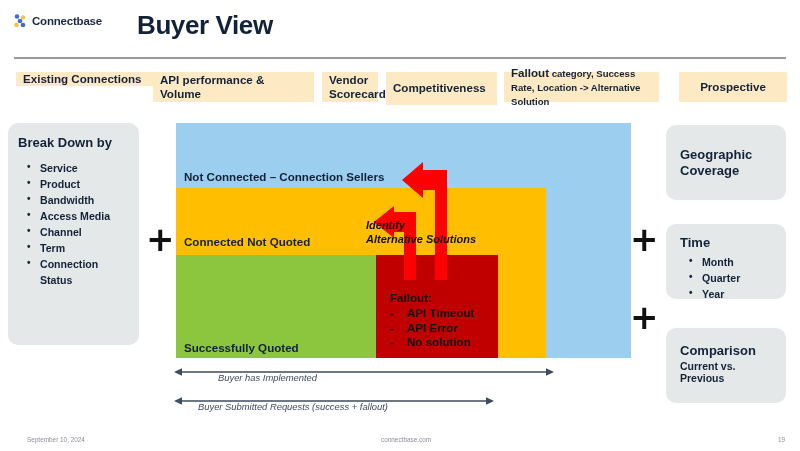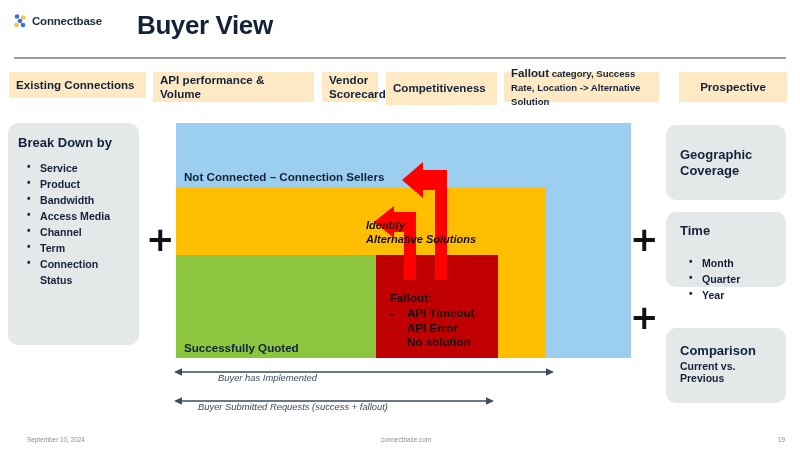--- a/index.html
+++ b/index.html
@@ -181,21 +181,21 @@
       <circle cx="16" cy="16" r="4.6" fill="#3B6FD4"></circle>
       <circle cx="9" cy="24" r="4.6" fill="#F5C344"></circle>
       <circle cx="22" cy="24" r="4.6" fill="#3B6FD4"></circle>
     </svg>
     <span class="logo-text">Connectbase</span>
   </div>
 
   <div class="slide-title">Buyer View</div>
   <div class="title-rule"></div>
 
-  <div class="tag" style="left:9px; top:72px; width:137px; height:26px;justify-content:center;">
+  <div class="tag" style="left:16px; top:72px; width:137px; height:14px;justify-content:center;">
     <span class="tag-inner">Existing Connections</span>
   </div>
 
   <div class="tag" style="left:153px; top:72px; width:161px; height:30px;">
     <span class="tag-inner">API performance &amp; Volume</span>
   </div>
 
   <div class="tag" style="left:322px; top:72px; width:56px; height:30px;justify-content:flex-end;">
     <span class="tag-inner">Vendor Scorecard</span>
   </div>
@@ -224,20 +224,21 @@
       <li>Connection Status</li>
     </ul>
   </div>
 
   <div class="plus" style="left:146px; top:222px;">+</div>
 
   <div class="blk" style="left:176px; top:123px; width:455px; height:235px; background:#9CCFEF;"></div>
   <div class="blk-label" style="left:184px; top:170px;">Not Connected – Connection Sellers</div>
 
   <div class="blk" style="left:176px; top:188px; width:370px; height:170px; background:#FFBE00;"></div>
+  <div class="blk-label" style="left:184px; top:235px;">Connected Not Quoted</div>
 
   <div class="blk" style="left:176px; top:255px; width:200px; height:103px; background:#8CC63E;"></div>
   <div class="blk-label" style="left:184px; top:341px;">Successfully Quoted</div>
 
   <div class="blk" style="left:376px; top:255px; width:122px; height:103px; background:#C00000;"></div>
   <div class="fallout-label" style="left:390px; top:291px;">
     <span class="it">Fallout:</span>
     <span class="it"><span class="dash">-</span><span>API Timeout</span></span>
     <span class="it"><span class="dash">-</span><span>API Error</span></span>
     <span class="it"><span class="dash">-</span><span>No solution</span></span>
@@ -268,23 +269,23 @@
     <polygon points="320,5 312,1.2 312,8.8" fill="#3d4b5c"></polygon>
   </svg>
   <div class="measure-label" style="left:198px; top:401px;">Buyer Submitted Requests (success + fallout)</div>
 
   <div class="card" style="left:666px; top:125px; width:120px; height:75px; padding:22px 14px;">
     <h4>Geographic Coverage</h4>
   </div>
 
   <div class="plus" style="left:630px; top:222px;">+</div>
 
-  <div class="card" style="left:666px; top:212px; width:120px; height:75px; padding:11px 14px;">
+  <div class="card" style="left:666px; top:224px; width:120px; height:75px; padding:11px 14px;">
     <h4>Time</h4>
-    <ul style="margin-top:16px;">
+    <ul style="margin-top:3px;">
       <li>Month</li>
       <li>Quarter</li>
       <li>Year</li>
     </ul>
   </div>
 
   <div class="plus" style="left:630px; top:300px;">+</div>
 
   <div class="card" style="left:666px; top:328px; width:120px; height:75px; padding:15px 14px;">
     <h4>Comparison</h4>

